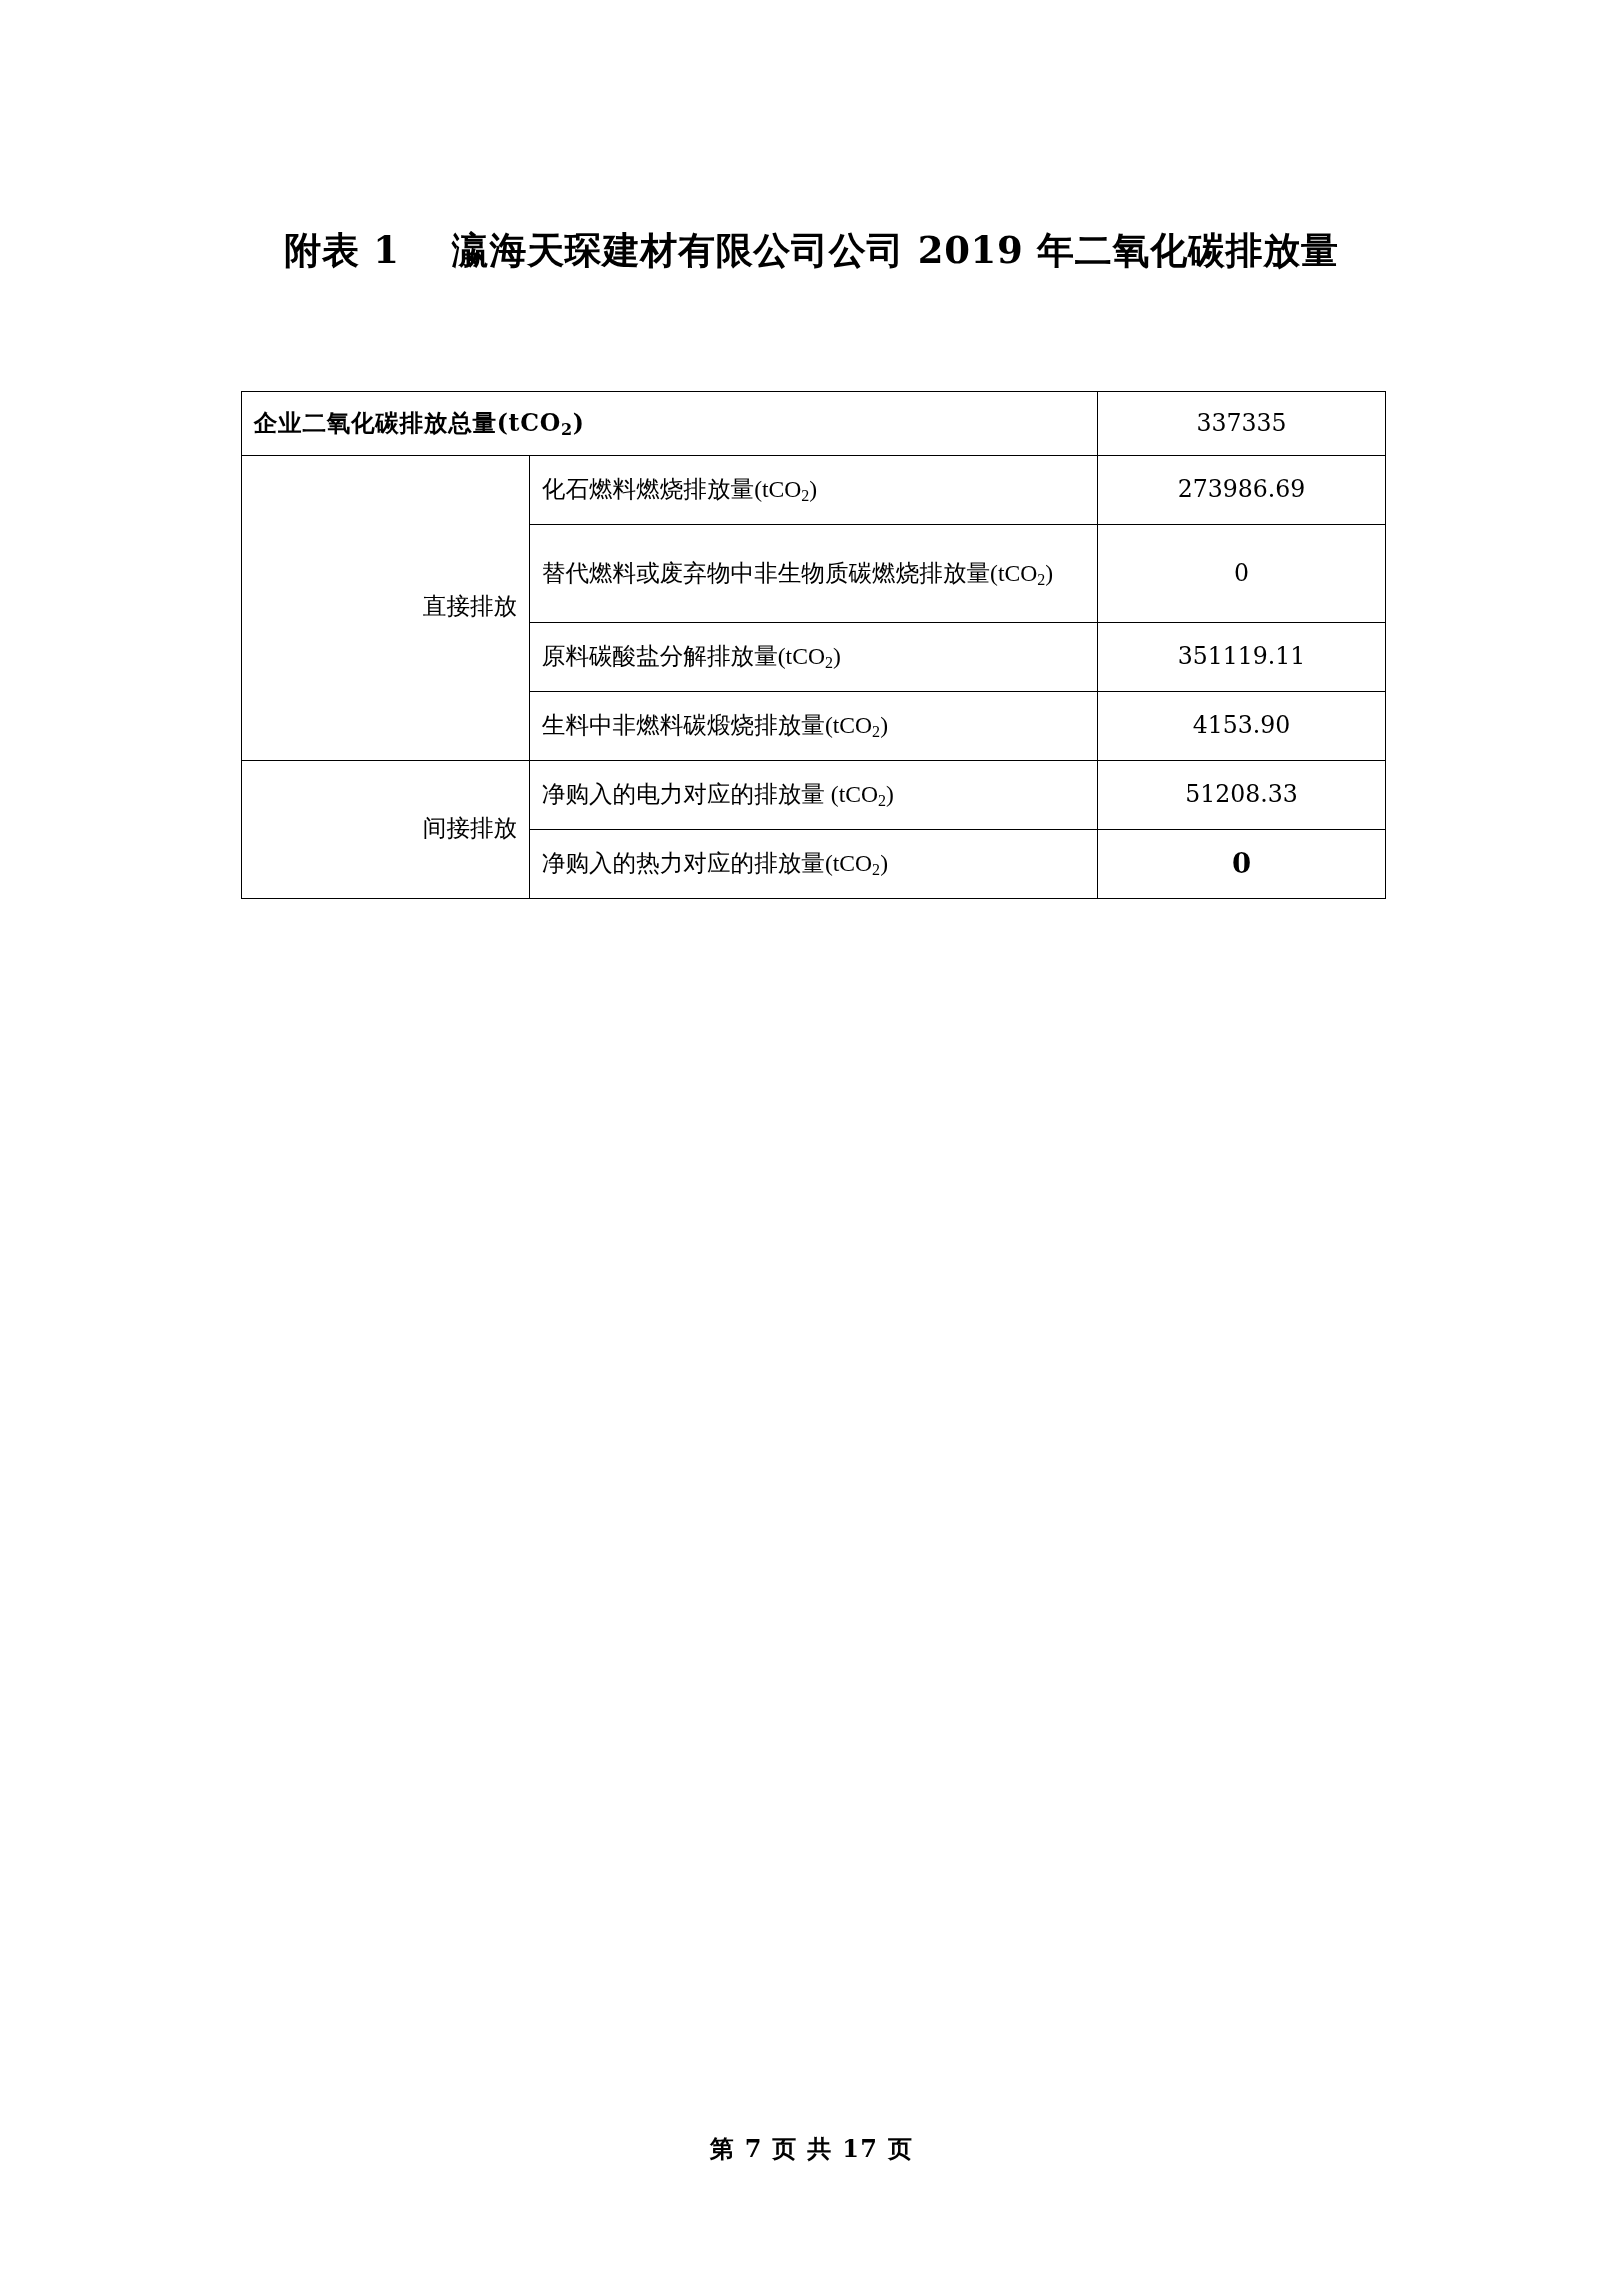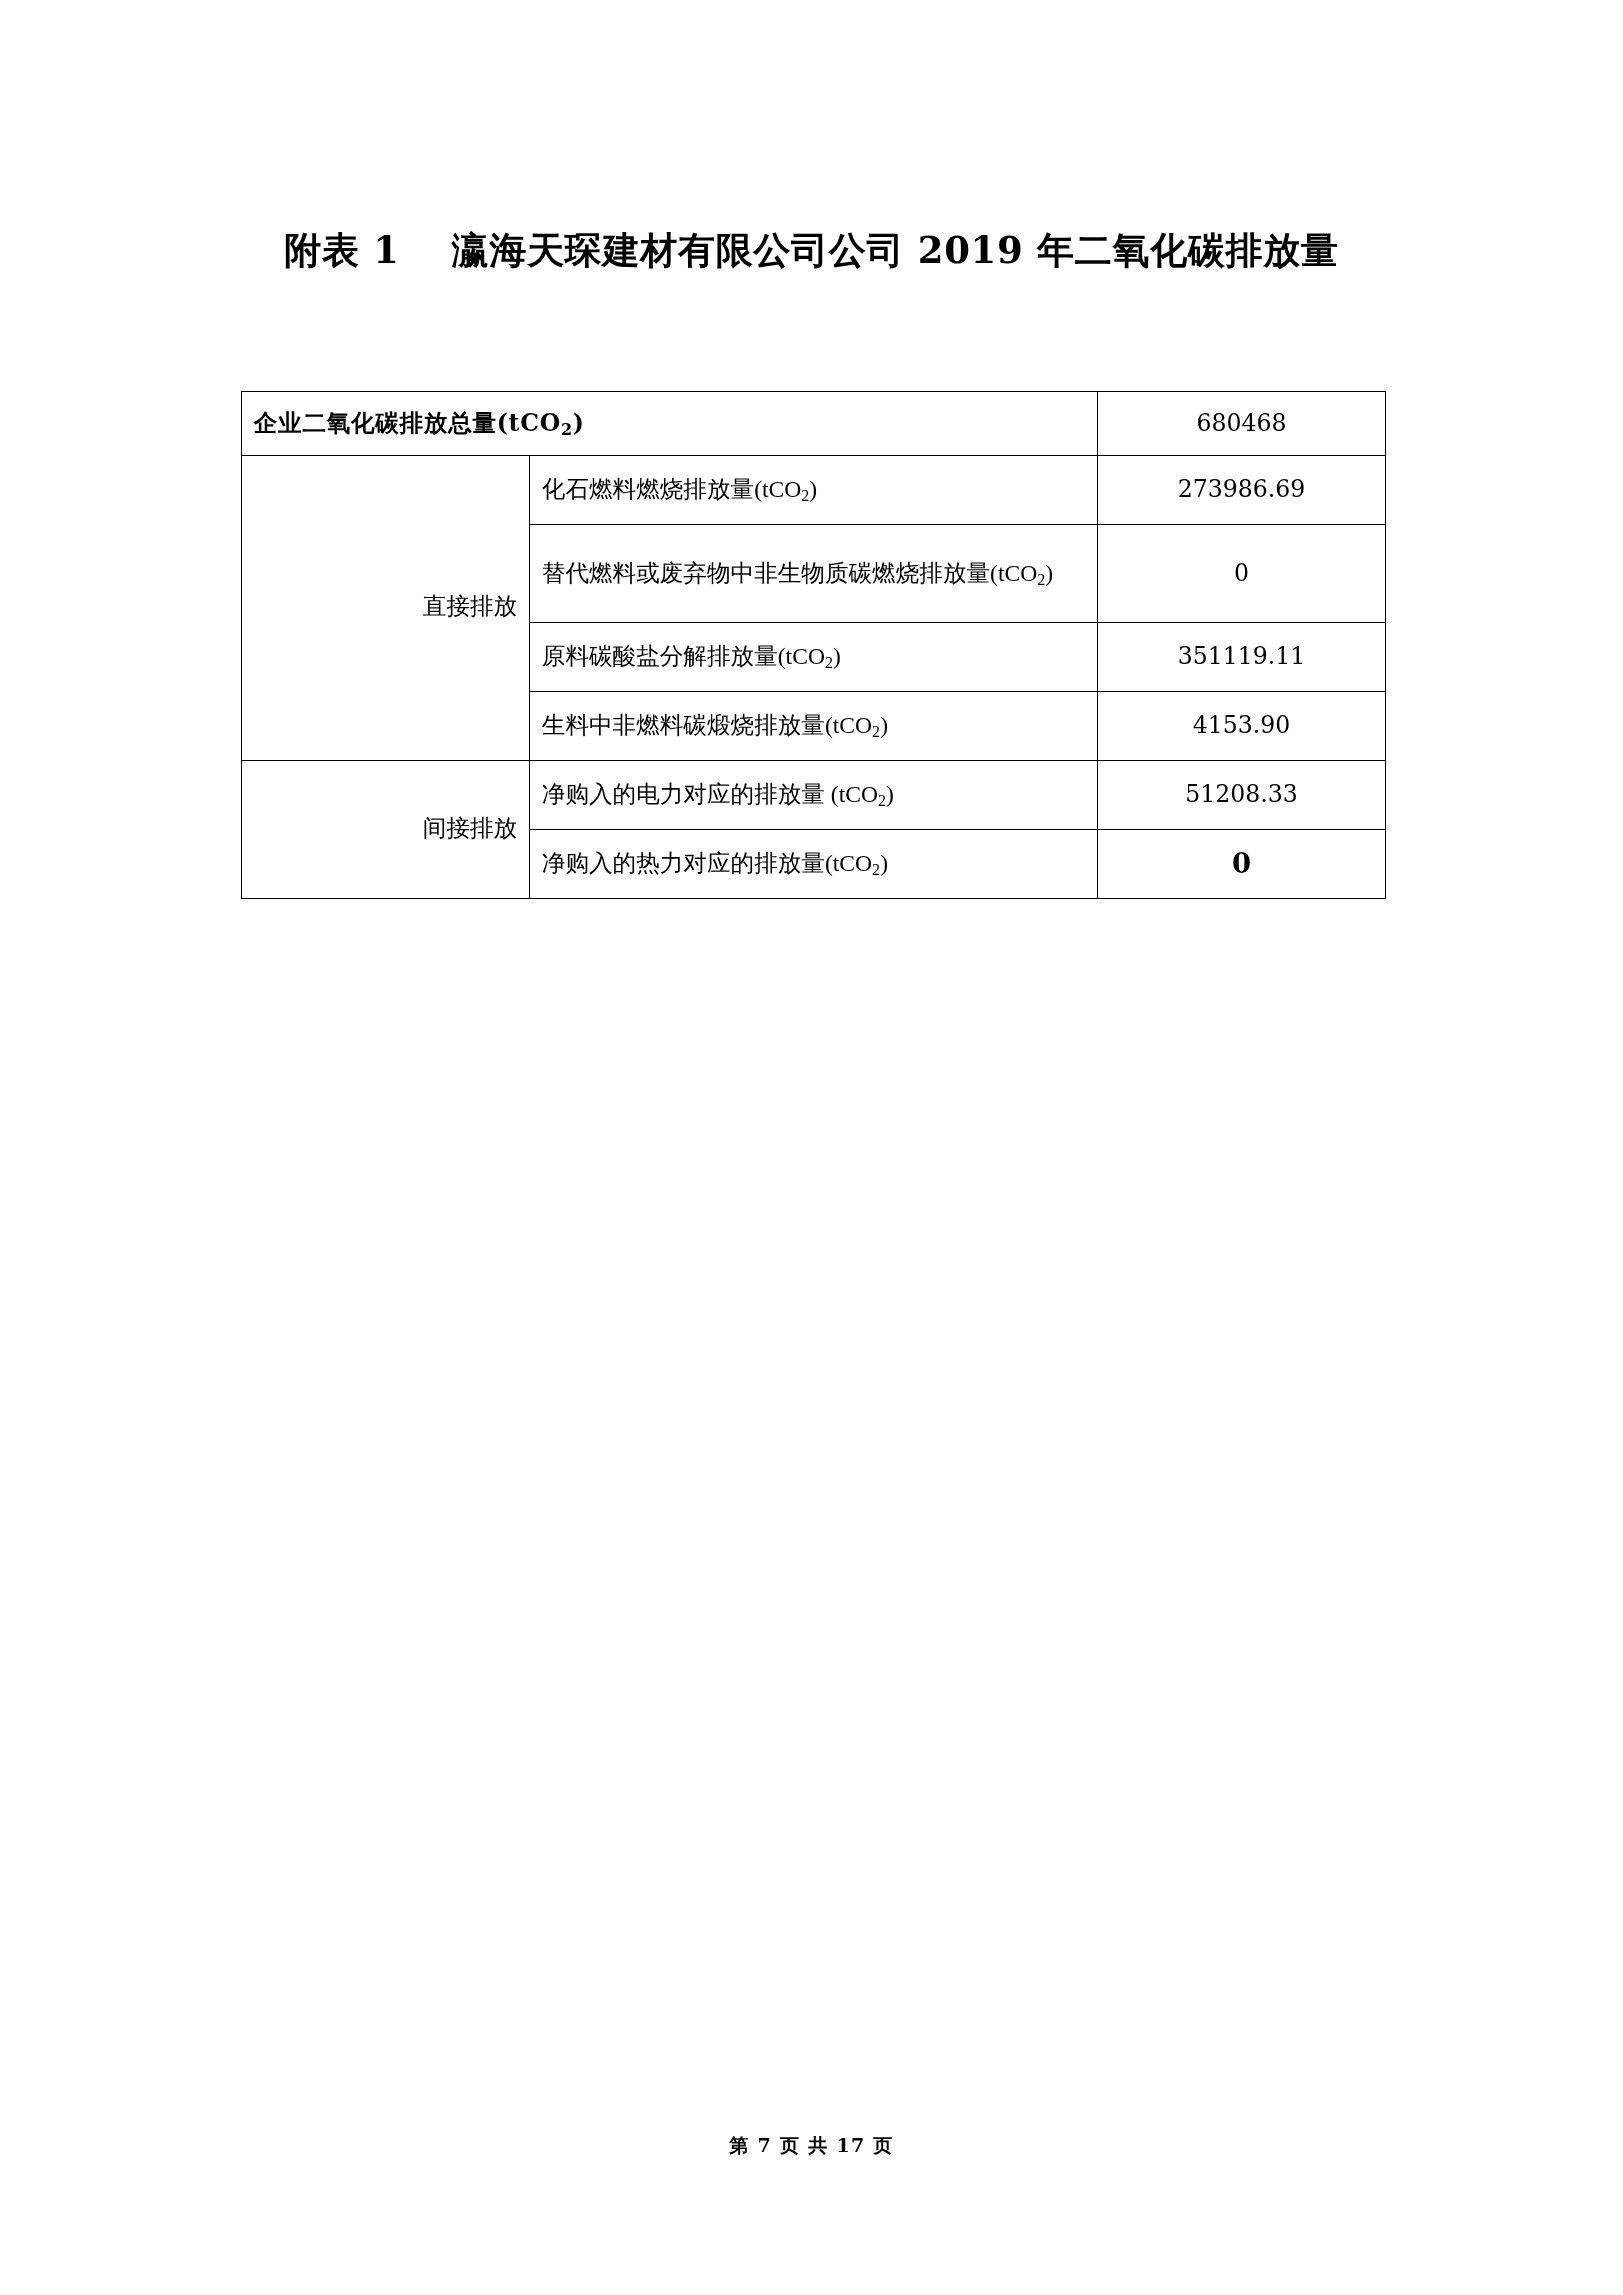--- a/index.html
+++ b/index.html
@@ -95,21 +95,21 @@
     vertical-align: -0.22em;
   }
   .footer {
     position: absolute;
     left: 0;
     top: 2097px;
     width: 1623px;
     text-align: center;
     font-family: "DejaVu Serif", serif;
     font-weight: bold;
-    font-size: 19px;
+    font-size: 24px;
     letter-spacing: 1.3px;
   }
 </style>
 </head>
 <body>
 
 <div class="page">
 
   <div class="doc-title">
     <span>附表 1</span><span class="seg-gap"></span><span>瀛海天琛建材有限公司公司 2019 年二氧化碳排放量</span>
@@ -118,21 +118,21 @@
   <div class="table-wrap">
     <table class="emission">
       <colgroup>
         <col style="width:288px">
         <col style="width:568px">
         <col style="width:288px">
       </colgroup>
       <tbody>
         <tr>
           <td class="c-label-span" colspan="2"><span>企业二氧化碳排放总量(tCO</span><sub>2</sub><span>)</span></td>
-          <td class="c-value">680468</td>
+          <td class="c-value">337335</td>
         </tr>
 
         <tr>
           <td class="c-group" rowspan="4">直接排放</td>
           <td class="c-item"><span>化石燃料燃烧排放量(tCO</span><sub>2</sub><span>)</span></td>
           <td class="c-value">273986.69</td>
         </tr>
         <tr>
           <td class="c-item two-line"><span>替代燃料或废弃物中非生物质碳燃烧排放量(tCO</span><sub>2</sub><span>)</span></td>
           <td class="c-value">0</td>

